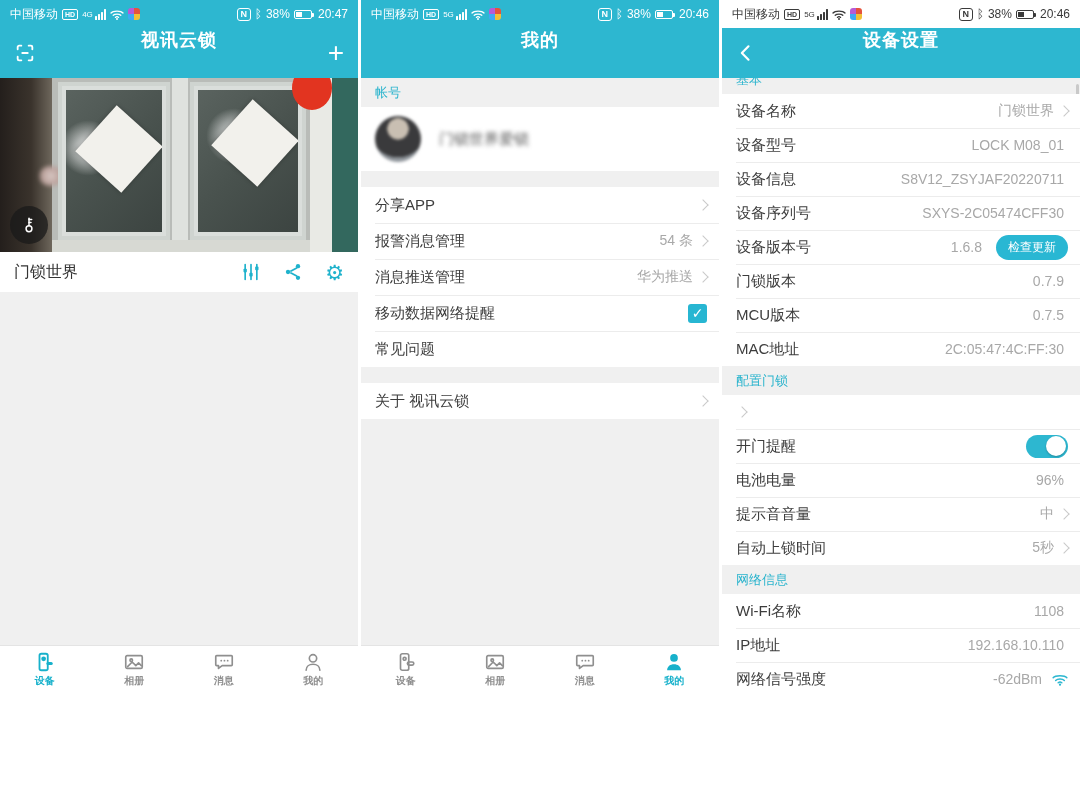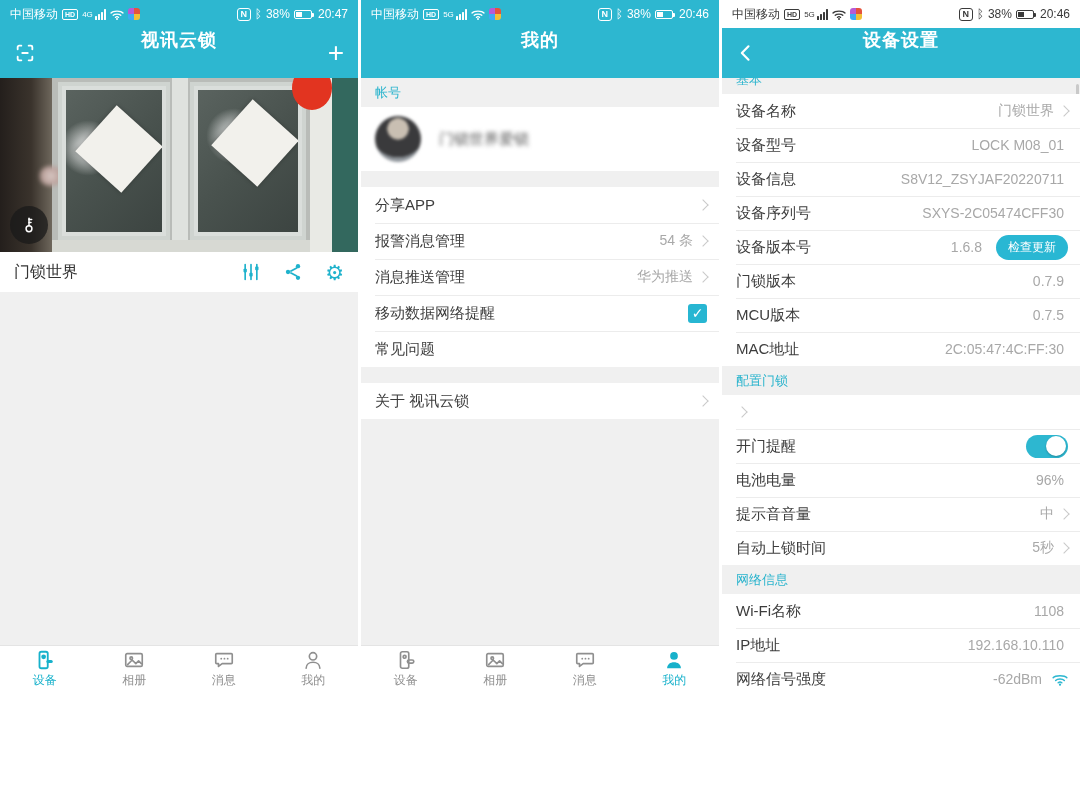--- a/index.html
+++ b/index.html
@@ -111,21 +111,21 @@
   .ps-text { flex:1; padding-right:10px; }
   .ps-title { font-size:15px; color:#3d3d3d; margin-bottom:2px; }
   .ps-desc { font-size:10.5px; color:#9a9a9a; line-height:1.45; }
   .scrollbar { position:absolute; right:1px; top:84px; width:3px; height:48px; border-radius:2px; background:#c9c9c9; }
 
   
   .tabbar { position:absolute; left:0; bottom:0; width:100%; height:47px; background:#ffffff;
             border-top:1px solid #e4e4e4; display:flex; }
   .tab { flex:1; display:flex; flex-direction:column; align-items:center; justify-content:center;
          gap:1px; color:#8f8f8f; cursor:pointer; }
-  .tab .tlbl { font-size:12px; }
+  .tab .tlbl { font-size:10px;font-weight:bold; }
   .tab.active { color:#17b1cb; }
   .ticon { display:block; }
 </style>
 </head>
 <body>
 
 <div id="screen">
 
   <div class="panel" id="p1">
     <div class="statusbar teal">

